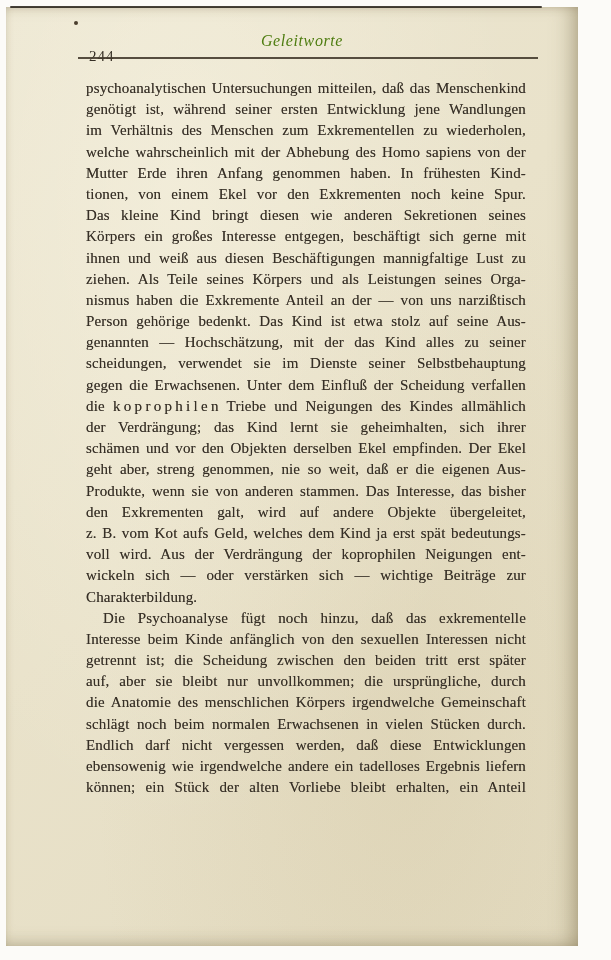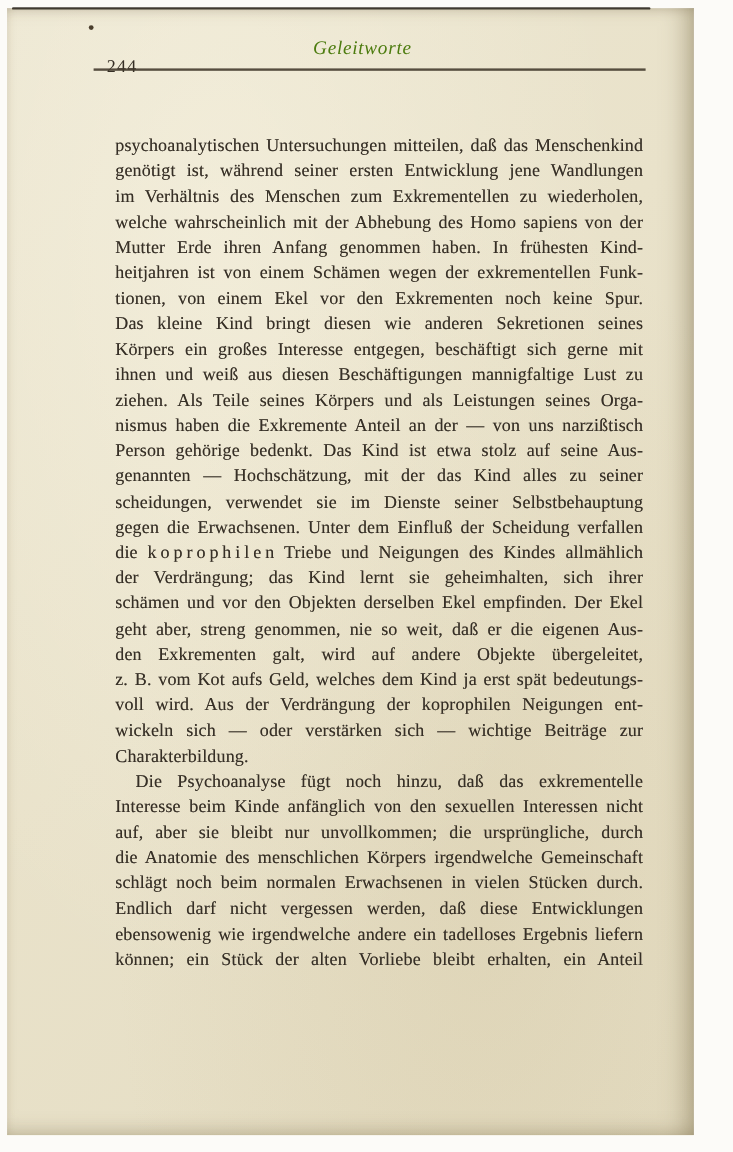--- a/index.html
+++ b/index.html
@@ -34,25 +34,24 @@
   }
   .running-title{
     position:absolute;left:0;top:0;width:100%;text-align:center;
     font-style:italic;font-size:16px;letter-spacing:.6px;color:#4d7c0f;
   }
   .header-rule{
     position:absolute;left:78px;top:57px;width:460px;height:1.6px;
     background:#453c2f;opacity:.9;
   }
   .text-block{
-    position:absolute;left:96px;top:78px;width:440px;
+    position:absolute;left:86px;top:78px;width:440px;
     font-size:15px;line-height:21.2px;color:#362f26;
     word-spacing:1.2px;letter-spacing:.15px;
     text-shadow:0 0 .4px rgba(54,47,38,.55);
-    margin-top:34px;
   }
   .line{
     text-align:justify;text-align-last:justify;
     white-space:normal;height:21.2px;overflow:visible;
   }
   .line.noj{text-align:center;text-align-last:left;}
   .line.indent{padding-left:17px;}
 </style>
 </head>
 <body>
@@ -66,41 +65,42 @@
   <span class="running-title">Geleitworte</span>
 </div>
 <div class="header-rule"></div>
 
 <div class="text-block">
     <div class="line">psychoanalytischen Untersuchungen mitteilen, daß das Menschenkind</div>
     <div class="line">genötigt ist, während seiner ersten Entwicklung jene Wandlungen</div>
     <div class="line">im Verhältnis des Menschen zum Exkrementellen zu wiederholen,</div>
     <div class="line">welche wahrscheinlich mit der Abhebung des Homo sapiens von der</div>
     <div class="line">Mutter Erde ihren Anfang genommen haben. In frühesten Kind-</div>
-    <div class="line">heitjahren ist von einem Schämen wegen der exkrementellen Funk-</div>
     <div class="line">tionen, von einem Ekel vor den Exkrementen noch keine Spur.</div>
     <div class="line">Das kleine Kind bringt diesen wie anderen Sekretionen seines</div>
     <div class="line">Körpers ein großes Interesse entgegen, beschäftigt sich gerne mit</div>
     <div class="line">ihnen und weiß aus diesen Beschäftigungen mannigfaltige Lust zu</div>
     <div class="line">ziehen. Als Teile seines Körpers und als Leistungen seines Orga-</div>
     <div class="line">nismus haben die Exkremente Anteil an der — von uns narzißtisch</div>
     <div class="line">Person gehörige bedenkt. Das Kind ist etwa stolz auf seine Aus-</div>
     <div class="line">genannten — Hochschätzung, mit der das Kind alles zu seiner</div>
     <div class="line">scheidungen, verwendet sie im Dienste seiner Selbstbehauptung</div>
     <div class="line">gegen die Erwachsenen. Unter dem Einfluß der Scheidung verfallen</div>
     <div class="line">die k o p r o p h i l e n Triebe und Neigungen des Kindes allmählich</div>
     <div class="line">der Verdrängung; das Kind lernt sie geheimhalten, sich ihrer</div>
     <div class="line">schämen und vor den Objekten derselben Ekel empfinden. Der Ekel</div>
     <div class="line">geht aber, streng genommen, nie so weit, daß er die eigenen Aus-</div>
+    <div class="line">Produkte, wenn sie von anderen stammen. Das Interesse, das bisher</div>
     <div class="line">den Exkrementen galt, wird auf andere Objekte übergeleitet,</div>
     <div class="line">z. B. vom Kot aufs Geld, welches dem Kind ja erst spät bedeutungs-</div>
     <div class="line">voll wird. Aus der Verdrängung der koprophilen Neigungen ent-</div>
     <div class="line">wickeln sich — oder verstärken sich — wichtige Beiträge zur</div>
     <div class="line noj">Charakterbildung.</div>
     <div class="line indent">Die Psychoanalyse fügt noch hinzu, daß das exkrementelle</div>
     <div class="line">Interesse beim Kinde anfänglich von den sexuellen Interessen nicht</div>
+    <div class="line">getrennt ist; die Scheidung zwischen den beiden tritt erst später</div>
     <div class="line">auf, aber sie bleibt nur unvollkommen; die ursprüngliche, durch</div>
     <div class="line">die Anatomie des menschlichen Körpers irgendwelche Gemeinschaft</div>
     <div class="line">schlägt noch beim normalen Erwachsenen in vielen Stücken durch.</div>
     <div class="line">Endlich darf nicht vergessen werden, daß diese Entwicklungen</div>
     <div class="line">ebensowenig wie irgendwelche andere ein tadelloses Ergebnis liefern</div>
     <div class="line">können; ein Stück der alten Vorliebe bleibt erhalten, ein Anteil</div>
   </div>
 
 </body></html>

